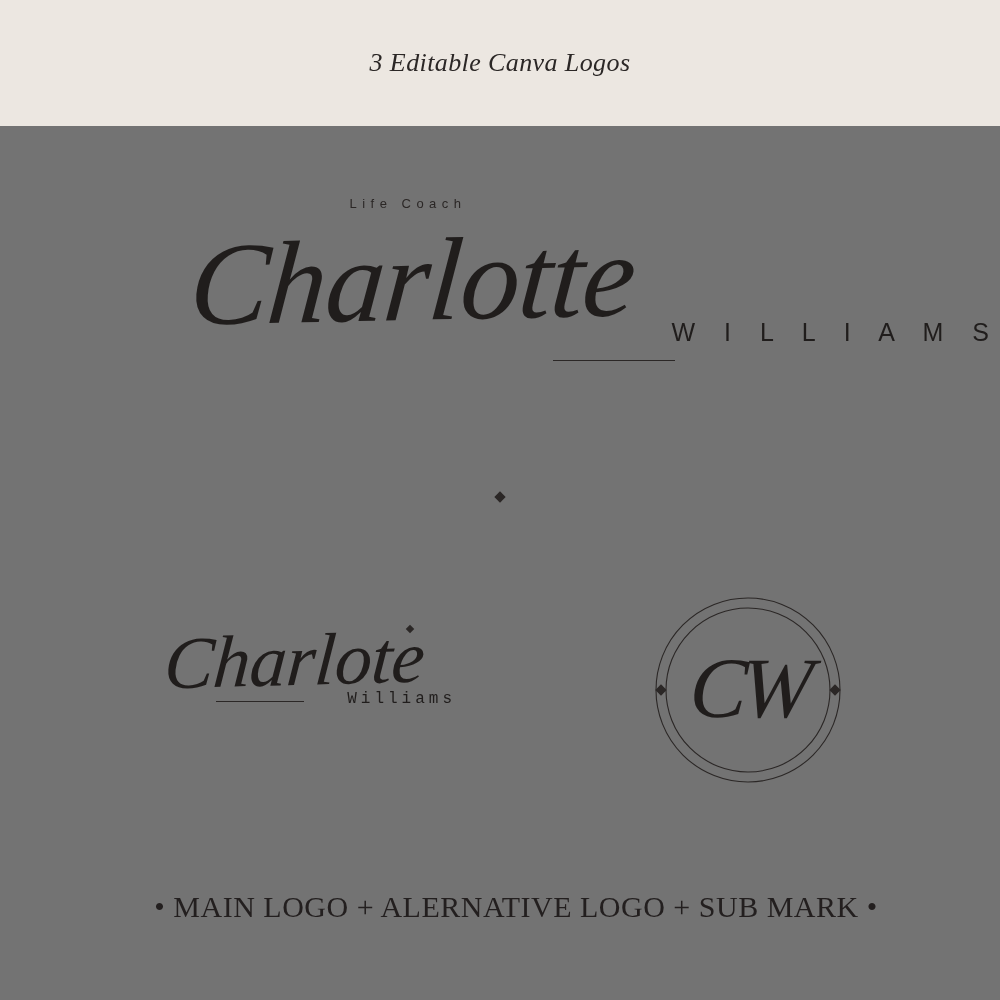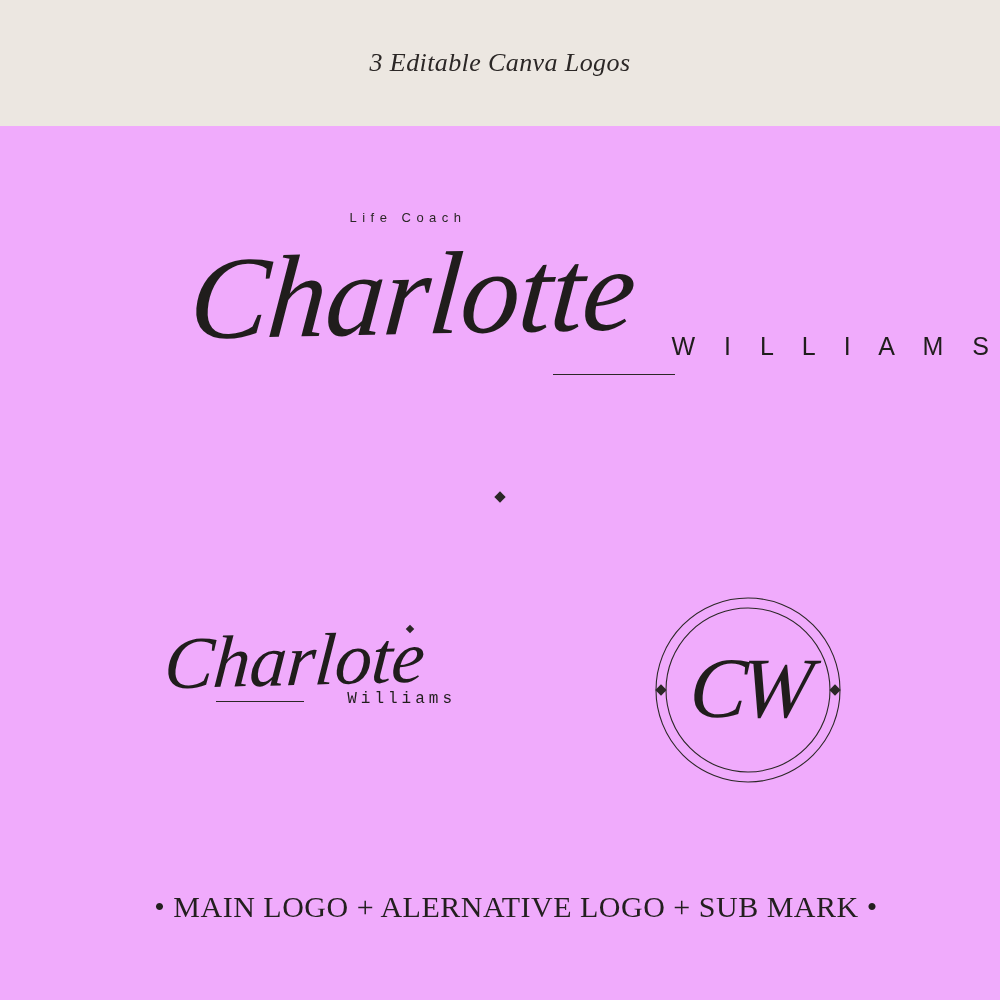--- a/index.html
+++ b/index.html
@@ -12,21 +12,21 @@
     background: #ffffff;
     font-family: "Liberation Serif", serif;
     color: #231f1f;
     overflow: hidden;
     position: relative;
   }
   .page {
     width: 1000px;
     height: 1000px;
     position: relative;
-    background: #f0abfc;
+    background: #737373;
   }
 
   
   .header-band {
     position: absolute;
     top: 0; left: 0;
     width: 1000px;
     height: 126px;
     background: #ece7e1;
     display: flex;
@@ -37,21 +37,21 @@
     font-family: "Liberation Serif", serif;
     font-size: 26px;
     font-style: italic;
     letter-spacing: 0.4px;
     color: #2b2726;
   }
 
   
   .main-logo {
     position: absolute;
-    top: 210px;
+    top: 196px;
     left: 0;
     width: 816px;
     text-align: center;
   }
   .tagline {
     font-family: "Liberation Sans", sans-serif;
     font-size: 13px;
     letter-spacing: 5.5px;
     color: #2b2726;
     margin-bottom: 6px;

